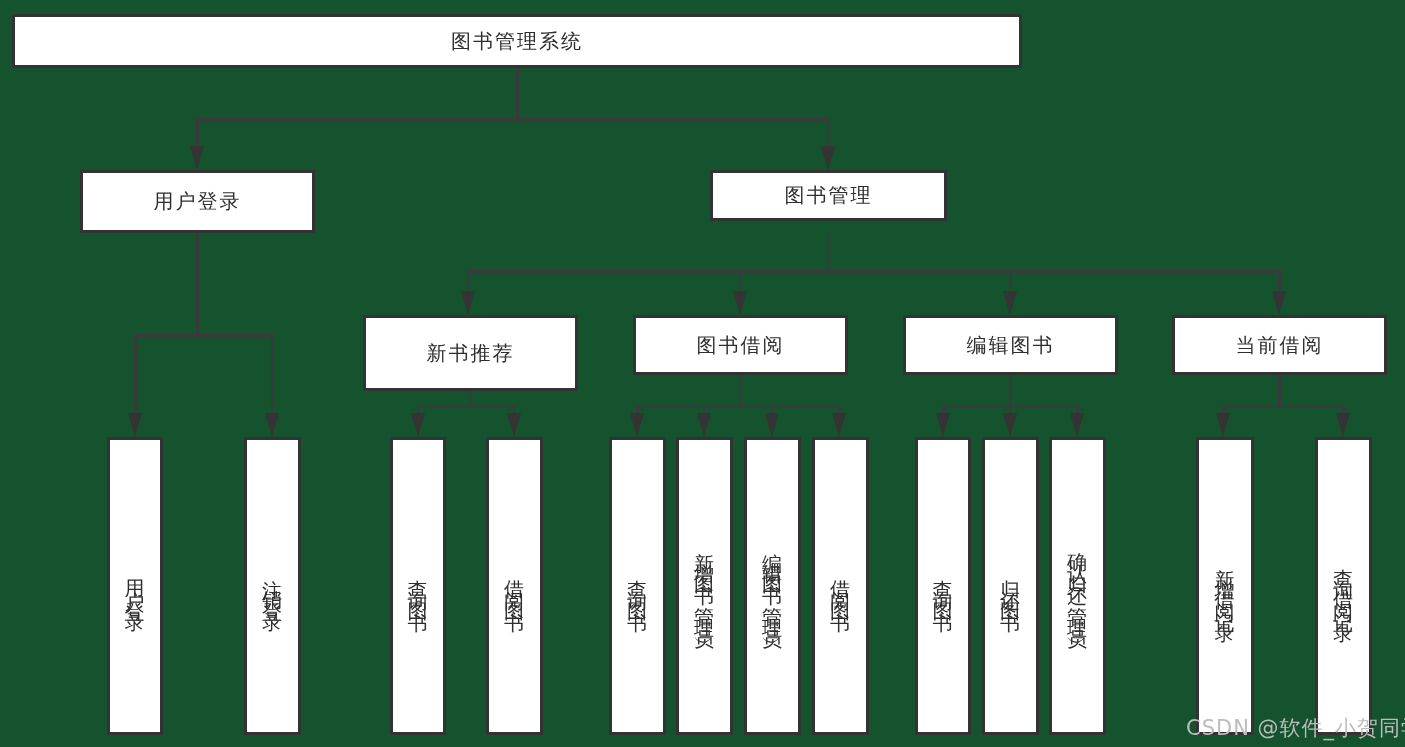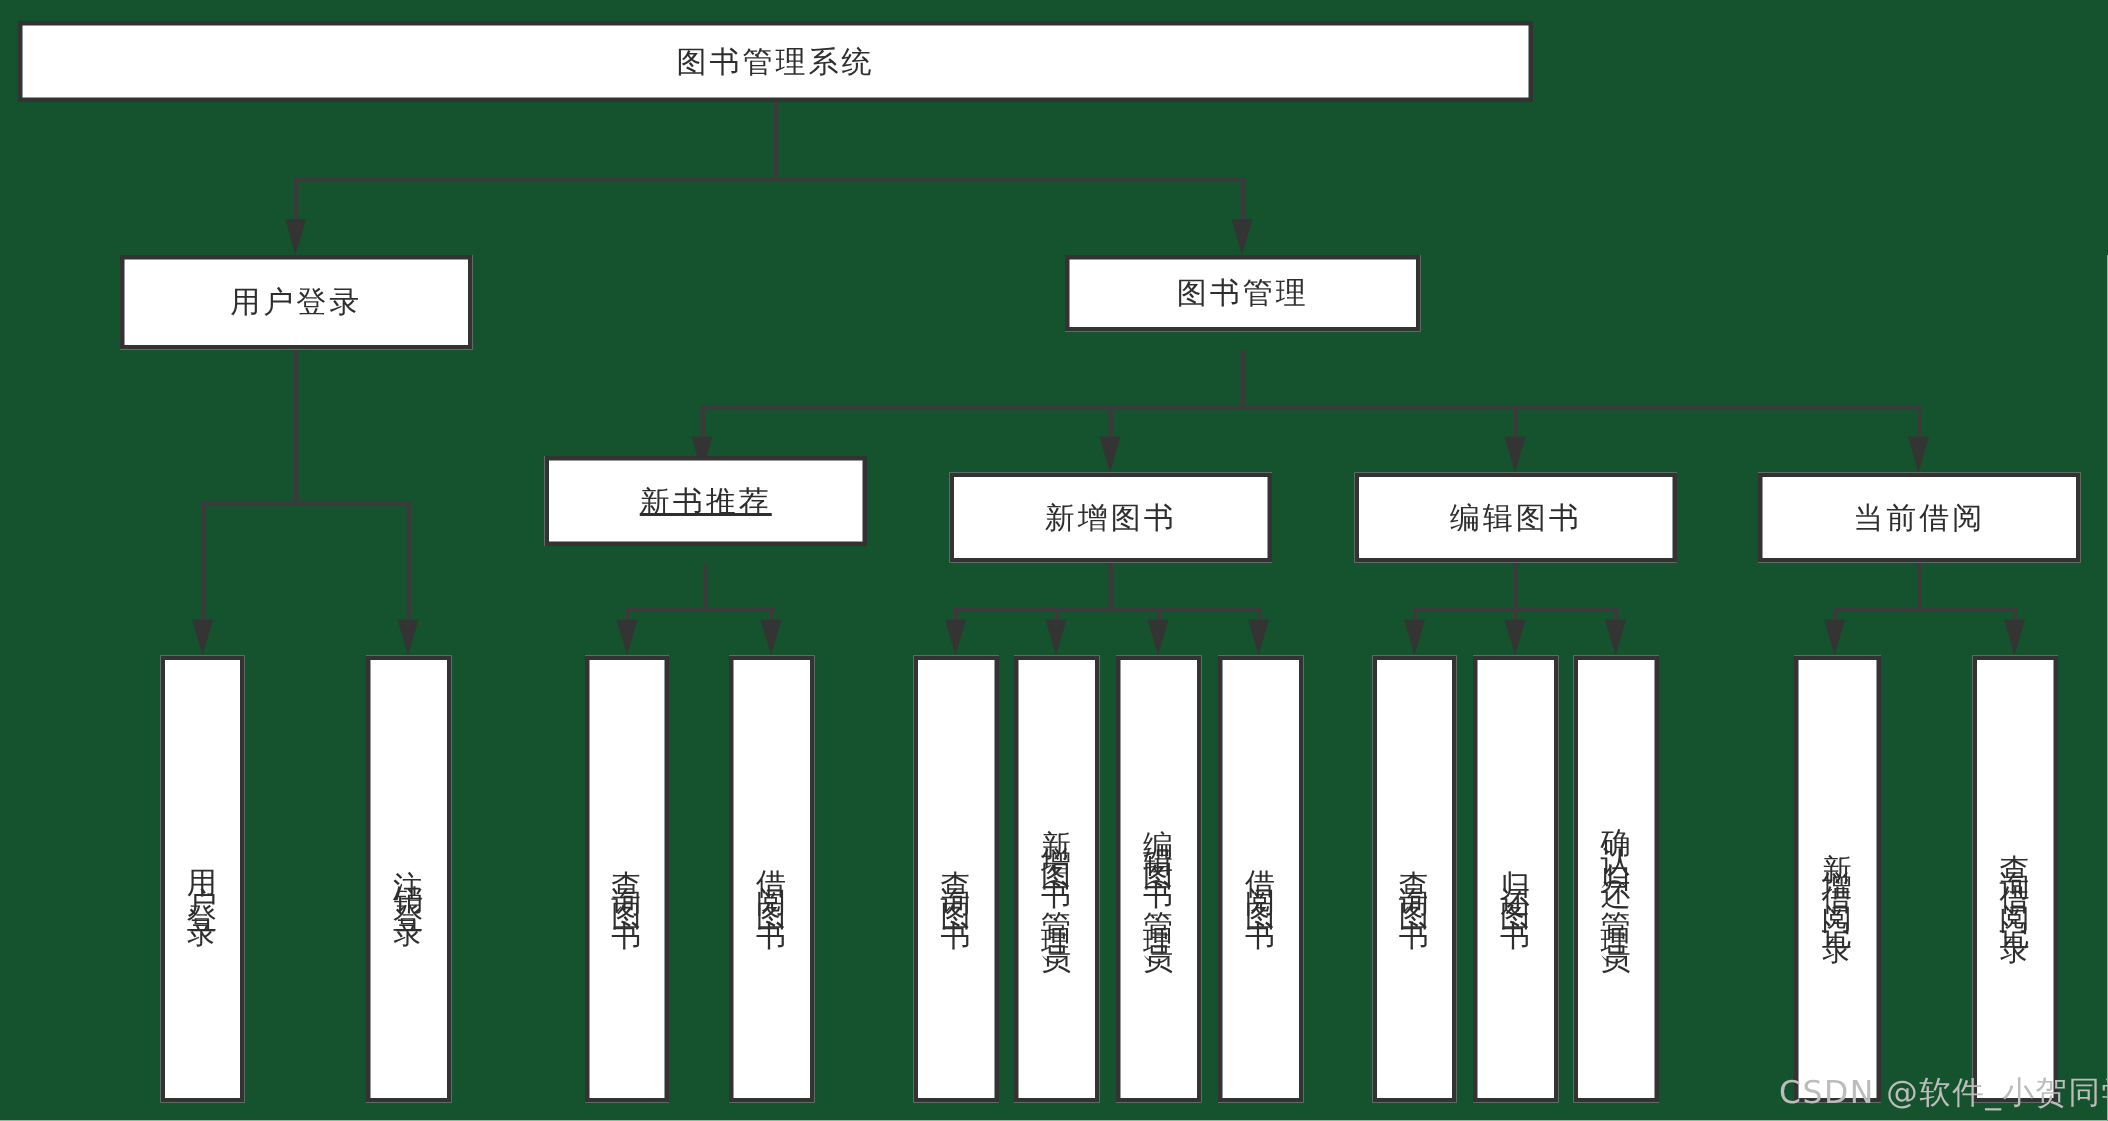--- a/index.html
+++ b/index.html
@@ -37,23 +37,23 @@
 <body>
 
 <div class="canvas">
 
   <div class="hbox" style="left:12px; top:14px; width:1010px; height:54px;">图书管理系统</div>
 
   <div class="hbox" style="left:80px; top:170px; width:235px; height:63px;">用户登录</div>
 
   <div class="hbox" style="left:710px; top:170px; width:237px; height:51px;">图书管理</div>
 
-  <div class="hbox" style="left:363px; top:304px; width:215px; height:60px;text-decoration:underline;">新书推荐</div>
+  <div class="hbox" style="left:363px; top:315px; width:215px; height:76px;">新书推荐</div>
 
-  <div class="hbox" style="left:633px; top:315px; width:215px; height:60px;">新增图书</div>
+  <div class="hbox" style="left:633px; top:315px; width:215px; height:60px;">图书借阅</div>
 
   <div class="hbox" style="left:903px; top:315px; width:215px; height:60px;">编辑图书</div>
 
   <div class="hbox" style="left:1172px; top:315px; width:215px; height:60px;">当前借阅</div>
 
   <div class="vbox" style="left:107px; top:437px; width:56px; height:298px;">用户登录</div>
 
   <div class="vbox" style="left:244px; top:437px; width:57px; height:298px;">注销登录</div>
 
   <div class="vbox" style="left:390px; top:437px; width:56px; height:298px;">查询图书</div>

